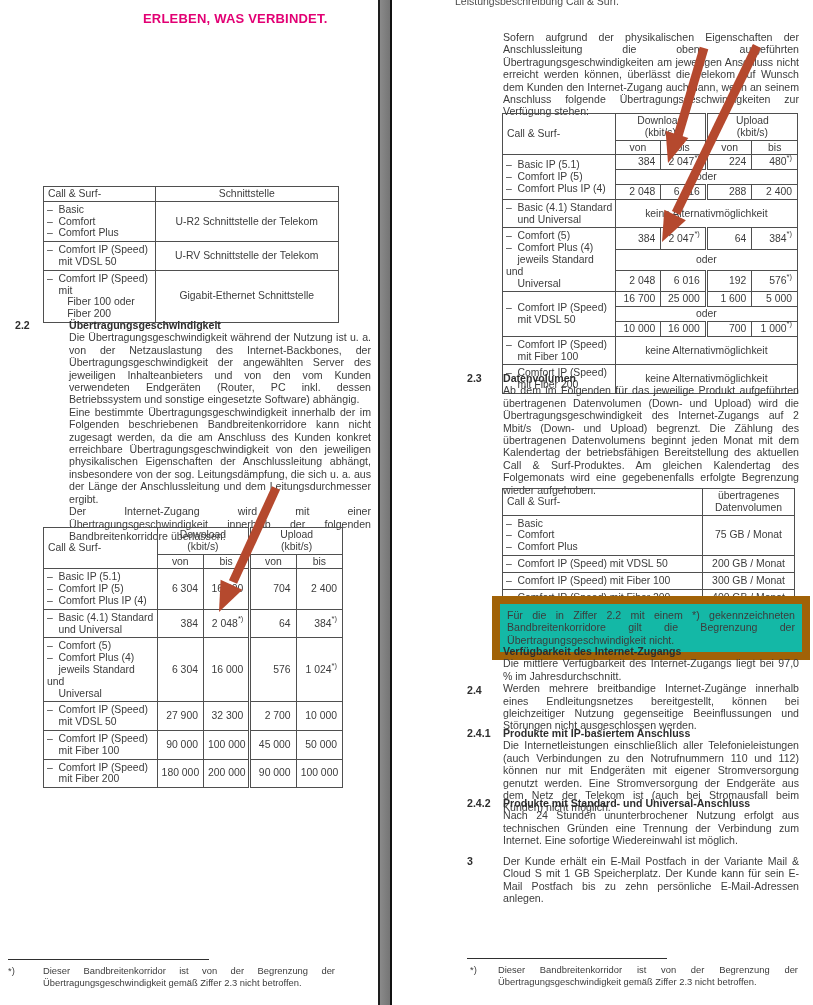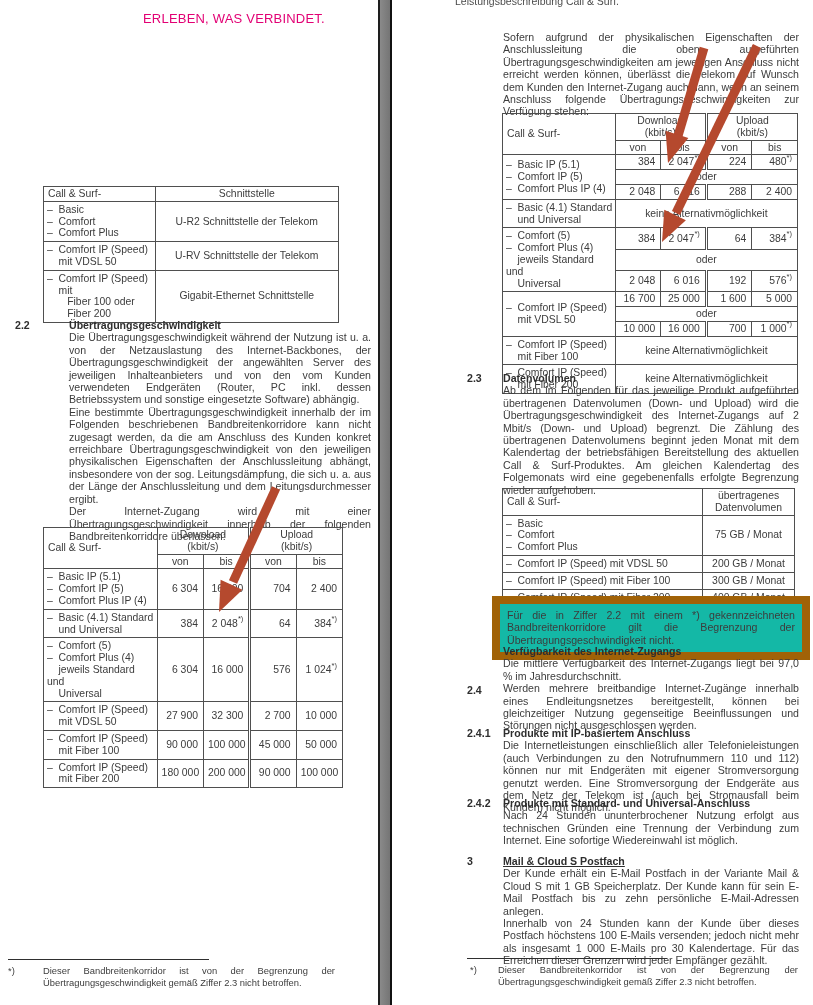--- a/index.html
+++ b/index.html
@@ -10,21 +10,21 @@
   .page{position:absolute;top:0;height:1005px;background:#fff;}
   #page-left{left:0;width:378px;}
   #page-right{left:393px;width:420px;}
   .abs{position:absolute;}
   p{margin:0;text-align:justify;font-size:10.6px;line-height:12.4px;hyphens:auto;}
   .sec{position:absolute;display:flex;align-items:flex-start;}
   .sec-num{font-weight:bold;flex-shrink:0;font-size:10.6px;line-height:12.4px;color:#2e2e2e;}
   .sec-body{flex:1;}
   .sec-title{font-weight:bold;font-size:10.6px;line-height:12.4px;color:#2e2e2e;}
   .underlined{text-decoration:underline;}
-  .slogan{font-weight:normal;font-size:13px;letter-spacing:.2px;color:#e20074;white-space:nowrap;}
+  .slogan{font-weight:bold;font-size:13px;letter-spacing:.2px;color:#e20074;white-space:nowrap;}
   .runhead{font-size:10.5px;color:#4c4c4c;white-space:nowrap;}
   table{border-collapse:collapse;table-layout:fixed;font-size:10.4px;line-height:11.8px;color:#3c3c3c;}
   td,th{border:1px solid #4f4f4f;padding:1px 4px;vertical-align:middle;font-weight:normal;}
   th{text-align:center;}
   .prod{text-align:left;white-space:pre-wrap;padding:2px 2px 2px 3px;}
   .prod-h{text-align:left;padding-left:4px;}
   .num{text-align:right;white-space:nowrap;padding-right:5px;}
   .ctr{text-align:center;}
   .ml{white-space:pre-wrap;}
   .dbl{border-left:3px double #4f4f4f;}
@@ -345,23 +345,21 @@
     <div class="sec-num" style="width:36px;">2.4.2</div>
     <div class="sec-body">
       <div class="sec-title">Produkte mit Standard- und Universal-Anschluss</div>
       <p>Nach 24 Stunden ununterbrochener Nutzung erfolgt aus technischen Gründen eine Trennung der Verbindung zum Internet. Eine sofortige Wiedereinwahl ist möglich.</p>
     </div>
   </div>
 
   <div class="sec" style="left:74px;top:855px;width:332px;">
     <div class="sec-num" style="width:36px;">3</div>
     <div class="sec-body">
-      <div class="sec-title underlined">Mail &amp; Cloud S Postfach</div>
       <p>Der Kunde erhält ein E-Mail Postfach in der Variante Mail &amp; Cloud S mit 1 GB Speicherplatz. Der Kunde kann für sein E-Mail Postfach bis zu zehn persönliche E-Mail-Adressen anlegen.</p>
-      <p>Innerhalb von 24 Stunden kann der Kunde über dieses Postfach höchstens 100 E-Mails versenden; jedoch nicht mehr als insgesamt 1 000 E-Mails pro 30 Kalendertage. Für das Erreichen dieser Grenzen wird jeder Empfänger gezählt.</p>
     </div>
   </div>
 
   <div class="abs fn-rule" style="left:74px;top:958px;width:200px;"></div>
   <div class="abs fn" style="left:77px;top:964px;width:328px;">
     <div class="fn-marker" style="width:28px;">*)</div>
     <div class="fn-text">Dieser Bandbreitenkorridor ist von der Begrenzung der Übertragungsgeschwindigkeit gemäß Ziffer 2.3 nicht betroffen.</div>
   </div>
 </div>
 

